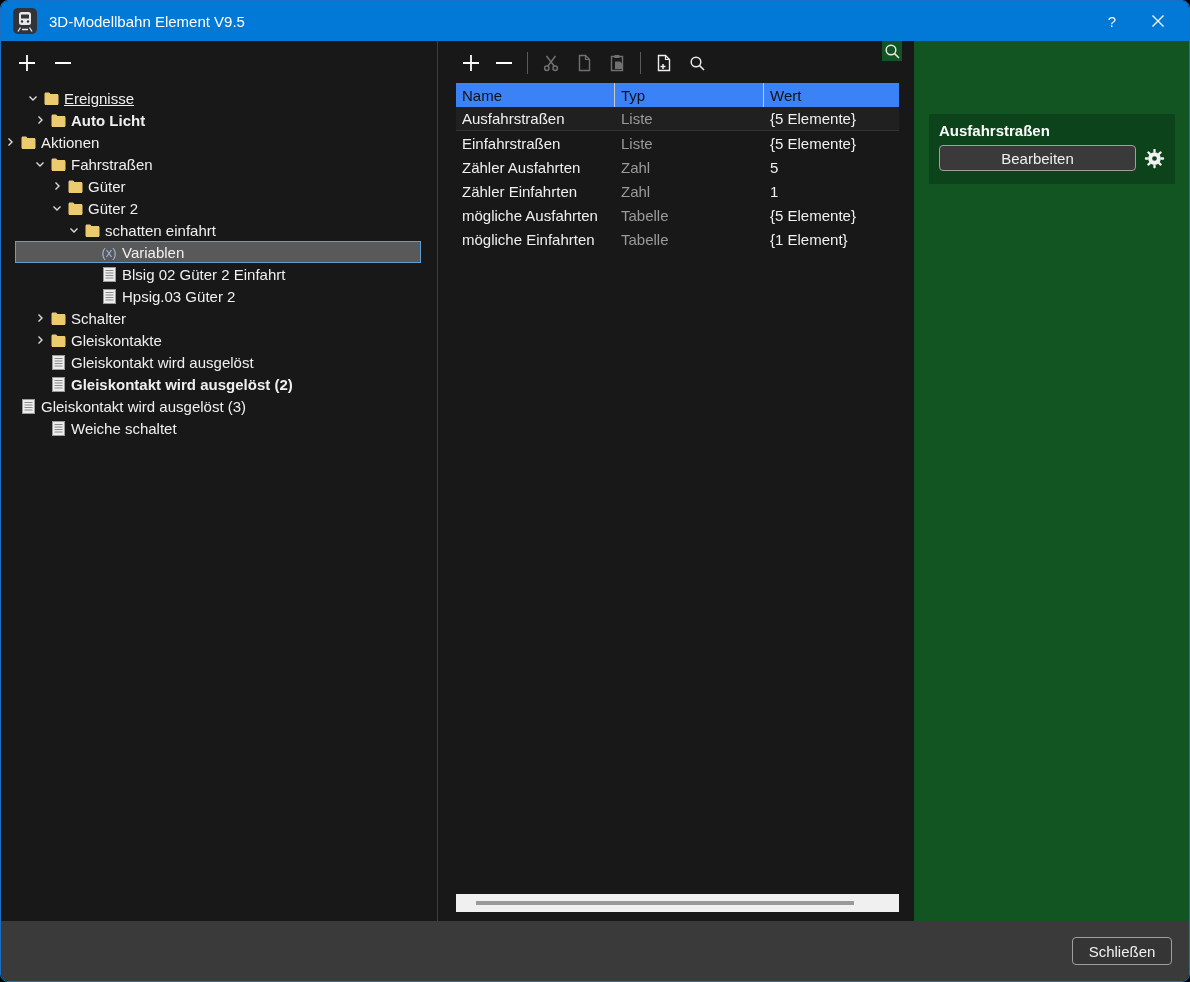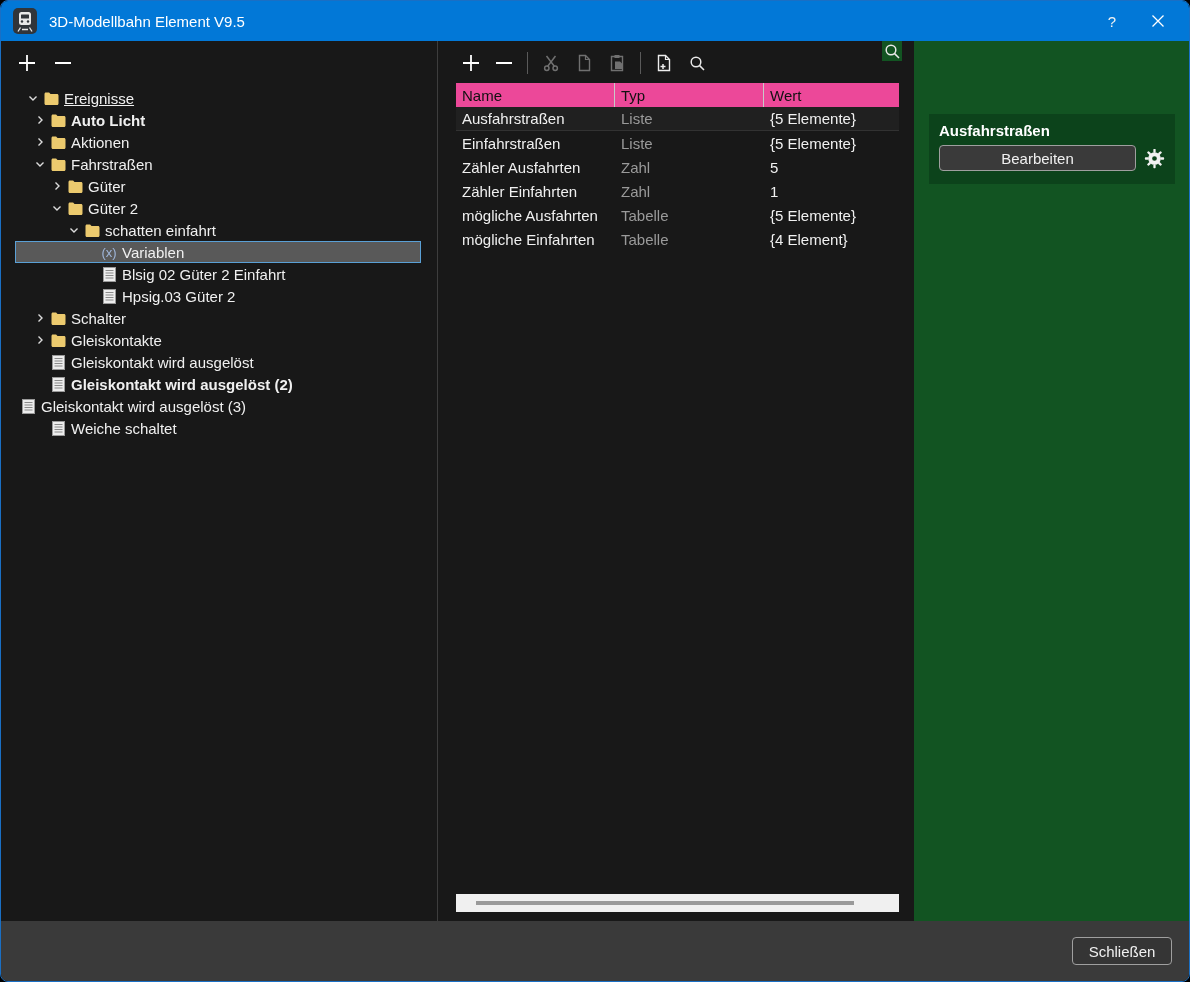--- a/index.html
+++ b/index.html
@@ -27,21 +27,21 @@
   .tree-row .slot{flex:0 0 17px;width:17px;display:inline-flex;align-items:center;justify-content:center;}
   .tree-row .slot.icon{flex:0 0 20px;width:20px;}
   .tree-row .lbl{margin-left:3px;}
   .tree-row.sel{background:#595959;border:1px solid var(--selborder,#5aa0d6);margin-left:14px;margin-right:16px;height:22px;}
   .varx{color:#9fb6da;font-size:13px;}
   
   .middle{position:absolute;left:438px;top:0;bottom:0;width:475px;}
   .mid-toolbar{height:44px;display:flex;align-items:center;padding-left:22px;gap:13px;}
   .tb-btn.dis{opacity:1;}
   .table{position:absolute;left:17px;top:42px;width:443px;}
-  .thead{display:flex;height:24px;background:#ec4899;color:#111;}
+  .thead{display:flex;height:24px;background:#3b82f6;color:#111;}
   .th{font-size:15px;display:flex;align-items:center;padding-left:6px;}
   .th-name{width:158px;}
   .th-typ{width:149px;border-left:1px solid #c9c9c9;}
   .th-wert{width:136px;border-left:1px solid #c9c9c9;}
   .trow{display:flex;height:24px;align-items:center;}
   .trow.sel{background:#202020;border-bottom:1px solid #323232;}
   .td{font-size:15px;padding-left:6px;overflow:hidden;white-space:nowrap;}
   .td-name{width:158px;color:#f0f0f0;}
   .td-typ{width:149px;color:#9a9a9a;padding-left:7px;}
   .td-wert{width:136px;color:#f0f0f0;padding-left:7px;}
@@ -126,21 +126,21 @@
                 <path d="M4.5 2.5L8 6l-3.5 3.5" fill="none" stroke="#dcdcdc" stroke-width="1.4"></path>
               </svg>
             </span>
             <span class="slot icon">
               <svg width="15" height="13" viewBox="0 0 15 13">
                 <path d="M.5 2c0-.8.6-1.5 1.4-1.5h3.2l1.4 1.6h6.6c.8 0 1.4.7 1.4 1.5v7.9c0 .8-.6 1.5-1.4 1.5H1.9c-.8 0-1.4-.7-1.4-1.5z" fill="#ecca6e"></path>
               </svg>
             </span>
             <span class="lbl">Auto Licht</span>
           </div>
-          <div class="tree-row" style="padding-left: 30px;">
+          <div class="tree-row" style="">
             <span class="slot chev">
               <svg width="12" height="12" viewBox="0 0 12 12">
                 <path d="M4.5 2.5L8 6l-3.5 3.5" fill="none" stroke="#dcdcdc" stroke-width="1.4"></path>
               </svg>
             </span>
             <span class="slot icon">
               <svg width="15" height="13" viewBox="0 0 15 13">
                 <path d="M.5 2c0-.8.6-1.5 1.4-1.5h3.2l1.4 1.6h6.6c.8 0 1.4.7 1.4 1.5v7.9c0 .8-.6 1.5-1.4 1.5H1.9c-.8 0-1.4-.7-1.4-1.5z" fill="#ecca6e"></path>
               </svg>
             </span>
@@ -372,21 +372,21 @@
               <div class="td td-wert">1</div>
             </div>
             <div class="trow">
               <div class="td td-name">mögliche Ausfahrten</div>
               <div class="td td-typ">Tabelle</div>
               <div class="td td-wert">{5 Elemente}</div>
             </div>
             <div class="trow">
               <div class="td td-name">mögliche Einfahrten</div>
               <div class="td td-typ">Tabelle</div>
-              <div class="td td-wert">{4 Element}</div>
+              <div class="td td-wert">{1 Element}</div>
             </div>
           </div>
       </div>
       <div class="hscroll">
         <div class="hthumb"></div>
       </div>
     </div>
 
     <div class="right">
       <div class="card">

